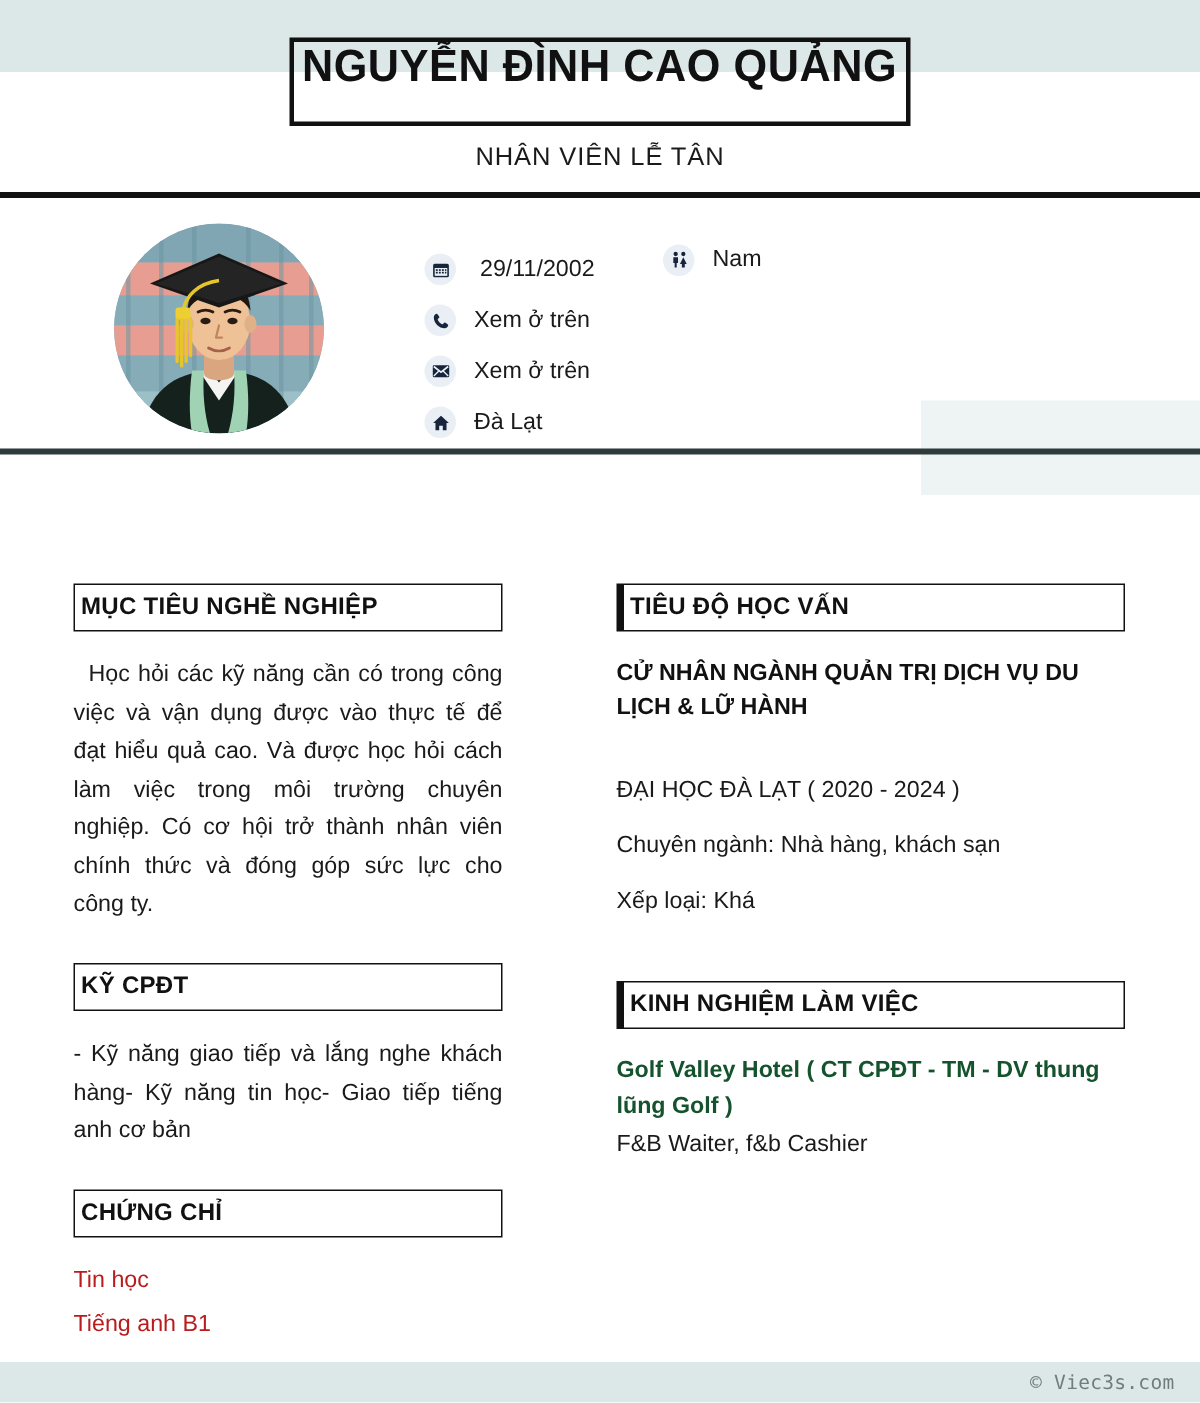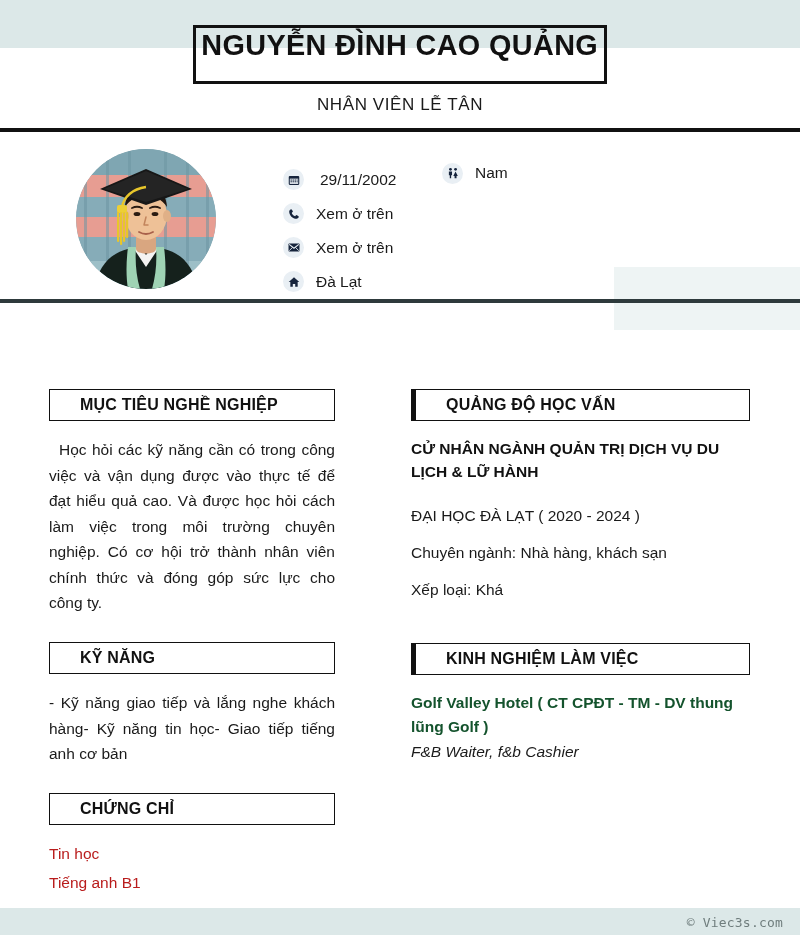--- a/index.html
+++ b/index.html
@@ -171,21 +171,21 @@
     top: 59px;
     width: 339px;
   }
 
   .sec-head {
     box-sizing: border-box;
     border: 1.5px solid #111111;
     height: 32px;
     display: flex;
     align-items: center;
-    padding-left: 30px;
+    padding-left: 4px;
     margin-bottom: 16px;
   }
   .sec-head.accent { border-left-width: 5px; }
   .sec-head-text {
     font-size: 16px;
     font-weight: bold;
     letter-spacing: 0.2px;
     color: #111111;
     white-space: nowrap;
   }
@@ -205,40 +205,39 @@
     color: #b91c1c;
   }
   .cert-list { margin-top: 2px; }
   .cert-list .plain-line { margin-bottom: 4px; }
 
   .edu-degree {
     font-size: 15.5px;
     font-weight: bold;
     line-height: 1.5;
     color: #111111;
-    margin-bottom: 20px;
+    margin-bottom: 31px;
   }
   .edu-line {
     font-size: 15.5px;
     line-height: 1.5;
     color: #1a1a1a;
     margin-bottom: 14px;
   }
   .edu-line:last-child { margin-bottom: 0; }
 
   .exp-company {
     font-size: 15.5px;
     font-weight: bold;
     line-height: 1.5;
     color: #14532d;
     margin-bottom: 2px;
   }
   .exp-role {
     font-size: 15.5px;
-    font-style: italic;
     line-height: 1.5;
     color: #1a1a1a;
   }
 
   .spacer-28 { height: 28px; }
 
   
   .footer-bar {
     position: absolute;
     left: 0;
@@ -427,38 +426,38 @@
   <div class="col-left">
 
     <div class="sec-head">
       <span class="sec-head-text">MỤC TIÊU NGHỀ NGHIỆP</span>
     </div>
     <p class="justify-body">
       <span class="indent">Học hỏi các kỹ năng cần có trong công việc và vận dụng được vào thực tế để đạt hiểu quả cao. Và được học hỏi cách làm việc trong môi trường chuyên nghiệp. Có cơ hội trở thành nhân viên chính thức và đóng góp sức lực cho công ty.</span>
     </p>
 
     <div class="sec-head">
-      <span class="sec-head-text">KỸ NĂNG</span>
+      <span class="sec-head-text">KỸ CPĐT</span>
     </div>
     <p class="justify-body">- Kỹ năng giao tiếp và lắng nghe khách hàng- Kỹ năng tin học- Giao tiếp tiếng anh cơ bản</p>
 
     <div class="sec-head">
       <span class="sec-head-text">CHỨNG CHỈ</span>
     </div>
     <div class="cert-list">
       <div class="plain-line">Tin học</div>
       <div class="plain-line">Tiếng anh B1</div>
     </div>
 
   </div>
 
   <div class="col-right">
 
     <div class="sec-head accent">
-      <span class="sec-head-text">QUẢNG ĐỘ HỌC VẤN</span>
+      <span class="sec-head-text">TIÊU ĐỘ HỌC VẤN</span>
     </div>
     <div class="edu-degree">CỬ NHÂN NGÀNH QUẢN TRỊ DỊCH VỤ DU LỊCH &amp; LỮ HÀNH</div>
     <div class="edu-line">ĐẠI HỌC ĐÀ LẠT ( 2020 - 2024 )</div>
     <div class="edu-line">Chuyên ngành: Nhà hàng, khách sạn</div>
     <div class="edu-line">Xếp loại: Khá</div>
 
     <div class="spacer-28"></div>
 
     <div class="sec-head accent">
       <span class="sec-head-text">KINH NGHIỆM LÀM VIỆC</span>

